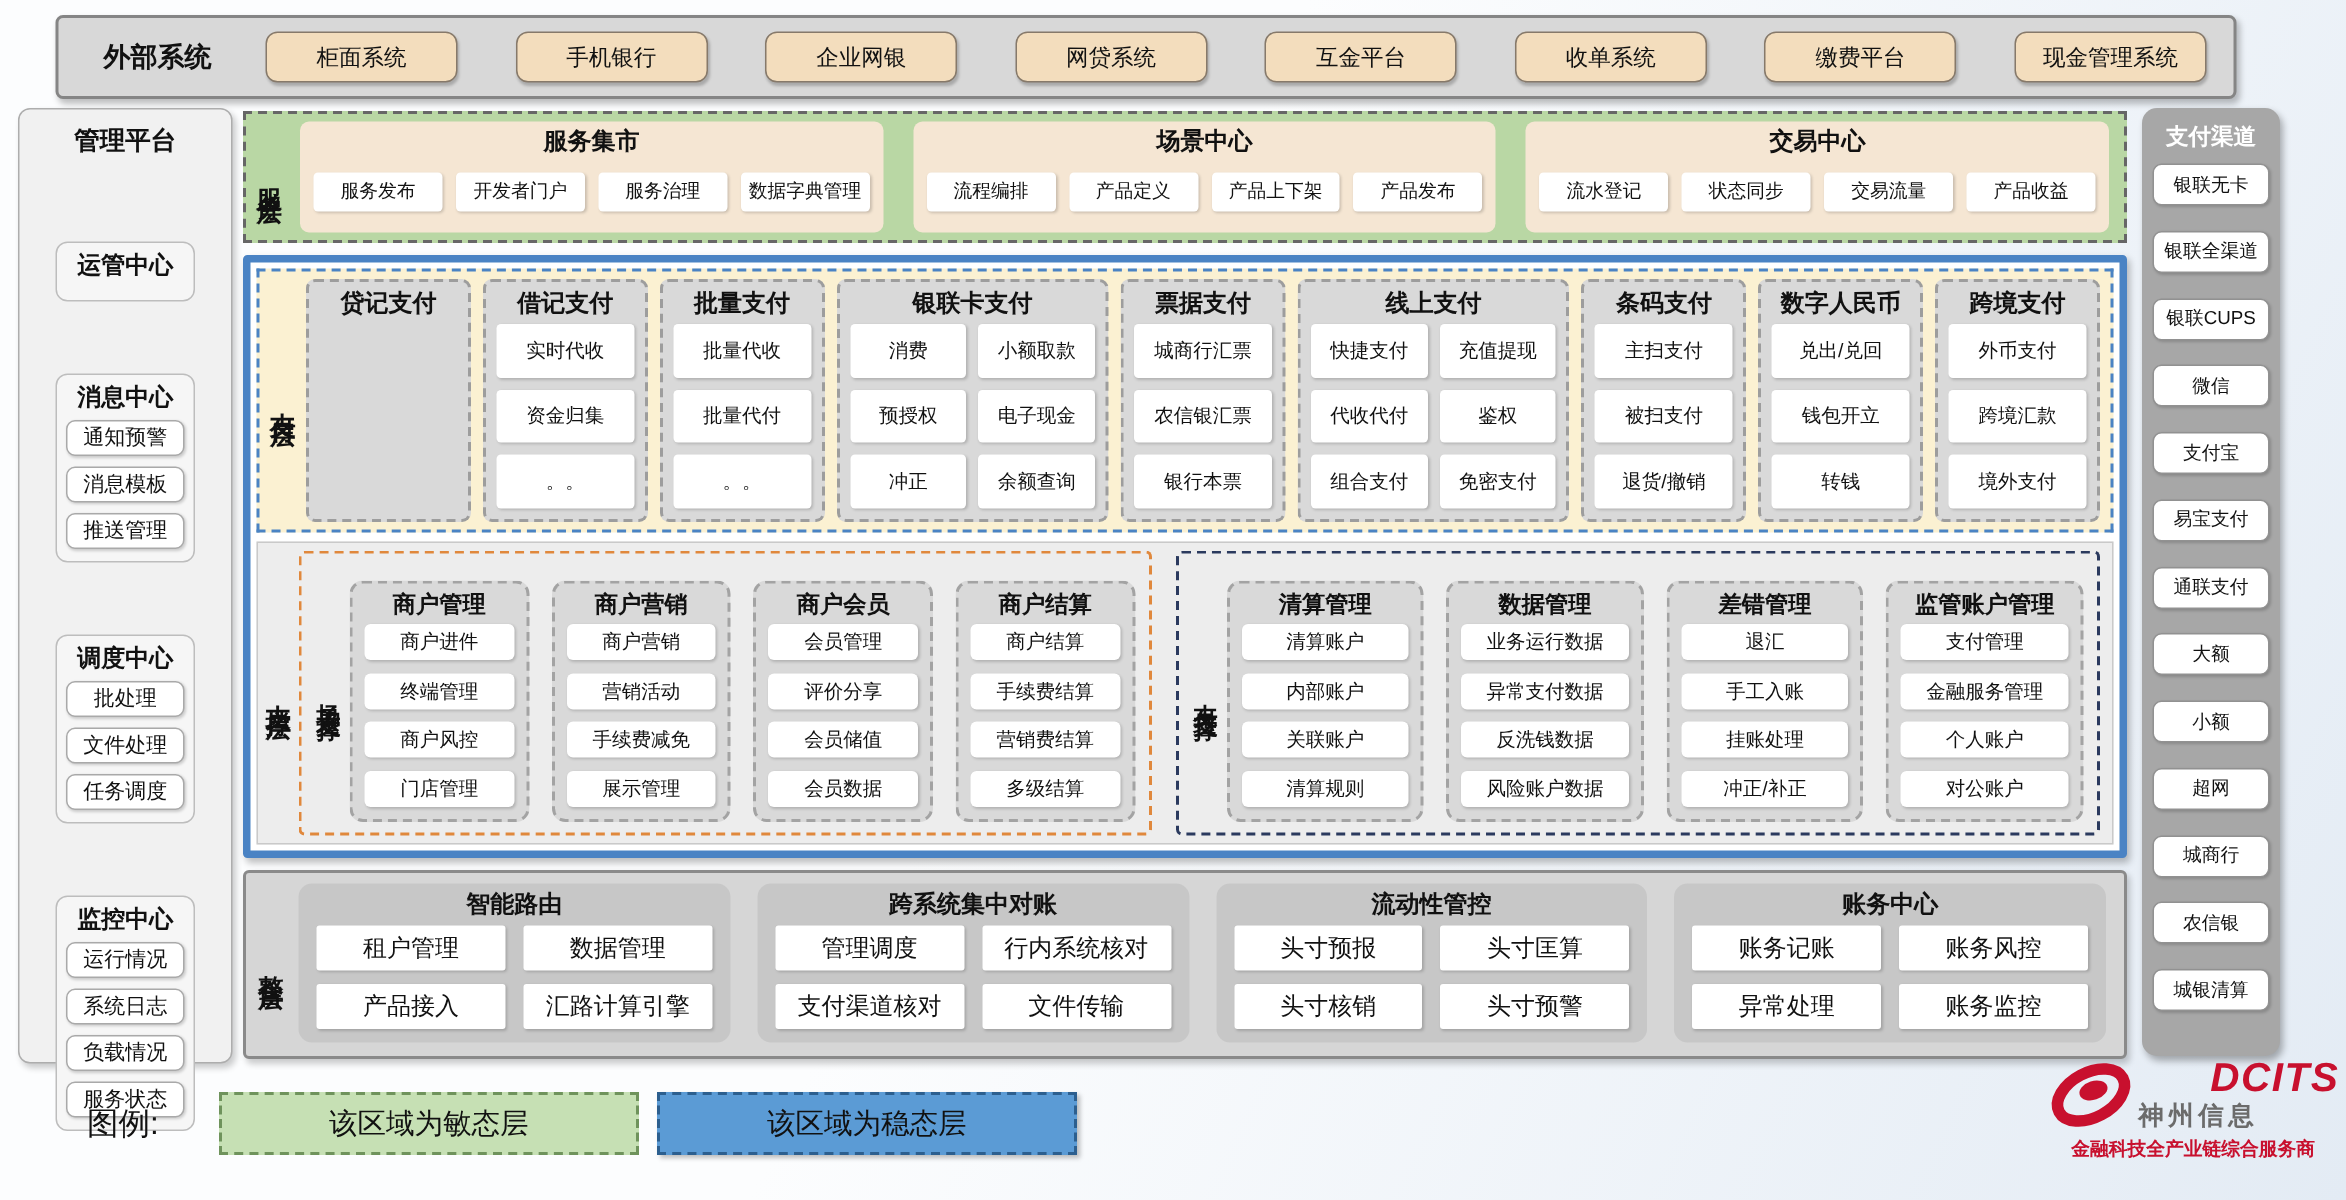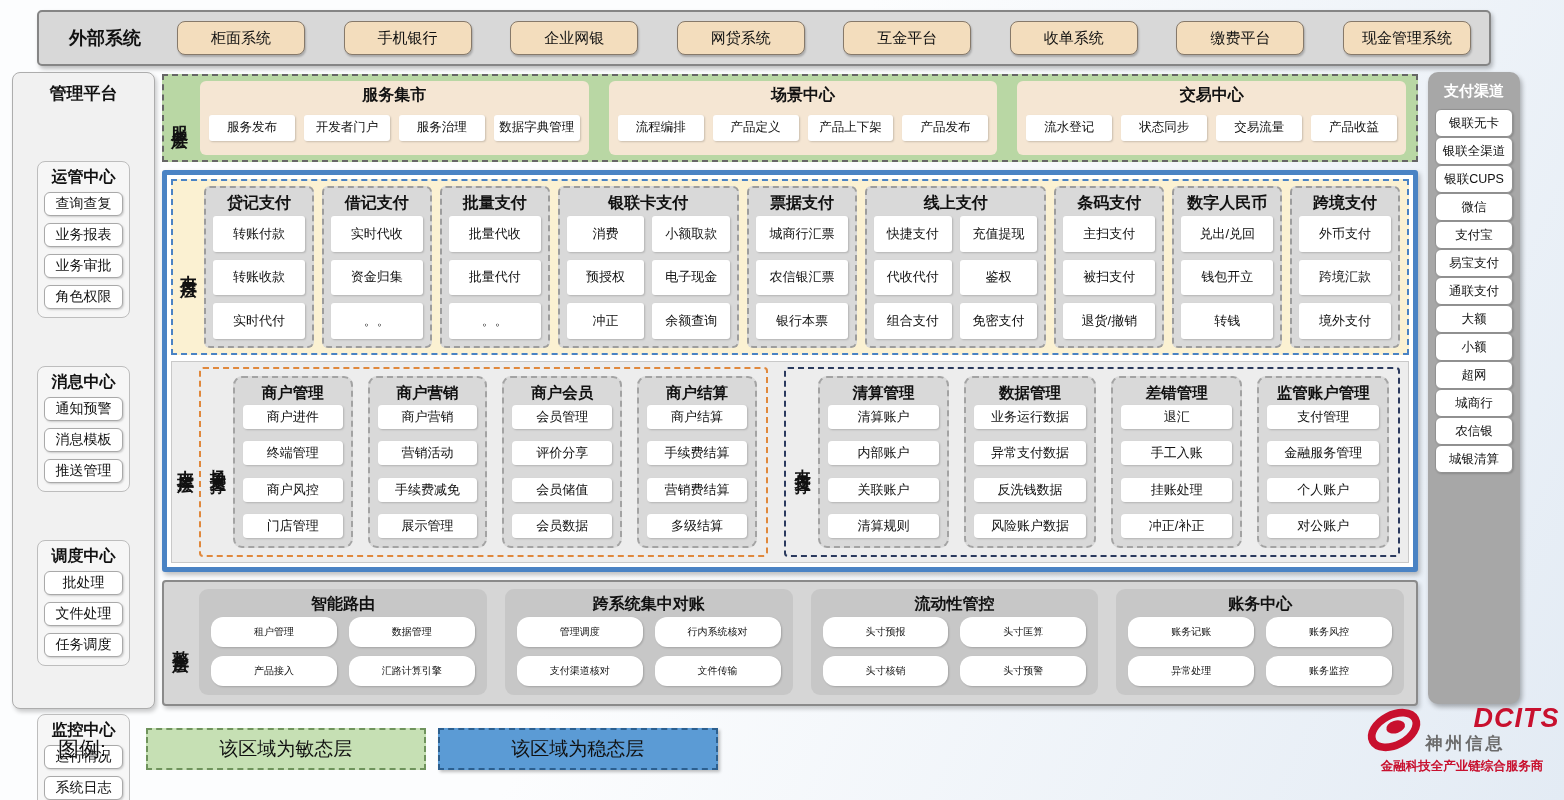--- a/index.html
+++ b/index.html
@@ -50,37 +50,37 @@
   .pay-btn { font-size:13px; border-radius:3px; min-height:24px; white-space:nowrap; }
 
   
   .support-section { margin-top:6px; height:202px; background:#ededed; border:1px solid #c9c9c9; display:flex; padding:5px 8px 5px 5px; gap:5px; }
   .zones { flex:1; display:flex; gap:16px; }
   .zone { border:2px dashed; border-radius:4px; display:flex; padding:7px 9px; gap:7px; }
   .zone[data-style="orange"] { border-color:#e0883c; flex:0.92; }
   .zone[data-style="navy"]  { border-color:#2b3a5e; flex:1; }
   .zone-label { font-size:16px; letter-spacing:3px; }
   .zone-groups { flex:1; display:flex; gap:15px; }
-  .zone-group { flex:1; background:#d9d9d9; border:2px dashed #a3a3a3; border-radius:9px; display:flex; flex-direction:column; padding:2px 8px 8px; }
+  .zone-group { flex:1; background:#d9d9d9; border:2px dashed #a3a3a3; border-radius:9px; display:flex; flex-direction:column; padding:2px 8px 8px;margin-top:11px; }
   .zone-group-title { text-align:center; font-weight:bold; font-size:15.5px; height:25px; line-height:25px; white-space:nowrap; }
   .zone-items { flex:1; display:flex; flex-direction:column; justify-content:space-between; gap:6px; }
   .zone-btn { min-height:24px; font-size:13px; border-radius:4px; white-space:nowrap; }
 
   
   .integration-layer { position:absolute; top:506px; left:0; width:100%; height:126px; background:#d6d6d6; border:2px solid #8a8a8a; border-radius:4px; display:flex; padding:7px 12px 9px 8px; gap:10px; box-shadow:2px 3px 4px rgba(0,0,0,.2); }
   .int-groups { flex:1; display:flex; gap:18px; }
   .int-group { flex:1; background:#c7c7c7; border-radius:9px; display:flex; flex-direction:column; padding:2px 12px 9px; }
   .int-group-title { text-align:center; font-weight:bold; font-size:16px; height:26px; line-height:26px; }
   .int-items { flex:1; display:grid; grid-template-columns:1fr 1fr; gap:9px 12px; }
-  .int-btn { font-size:10px; border-radius:12px; white-space:nowrap; }
+  .int-btn { font-size:16px; border-radius:2px; white-space:nowrap; }
 
   
   .right-sidebar { position:absolute; left:1428px; top:72px; width:92px; height:632px; background:#a7a7a7; border-radius:10px; padding:8px 7px 30px; display:flex; flex-direction:column; box-shadow:2px 3px 5px rgba(0,0,0,.3); }
   .channels-title { color:#fff; font-weight:bold; font-size:15px; text-align:center; padding:2px 0 2px; white-space:nowrap; }
-  .channel-items { flex:1; display:flex; flex-direction:column; padding-top:6px; }
+  .channel-items { flex:1; display:flex; flex-direction:column; justify-content:space-between; padding-top:6px; }
   .channel-btn { height:28px; border:1px solid #919191; border-radius:6px; font-size:12.5px; white-space:nowrap; }
 
   
   .legend { position:absolute; left:58px; top:728px; display:flex; align-items:center; }
   .legend-label { font-size:21px; margin-right:40px; }
   .legend-box { width:280px; height:42px; display:flex; align-items:center; justify-content:center; font-size:19px; }
   .legend-green { background:#c6e0b4; border:2px dashed #6f935c; margin-right:12px; }
   .legend-blue  { background:#5b9bd5; border:2px dashed #2c5f8f; box-shadow:2px 2px 3px rgba(0,0,0,.25); }
 
   
@@ -110,27 +110,20 @@
         <div class="tan-btn">现金管理系统</div>
       </div>
   </div>
 
   <div class="left-sidebar">
     <div class="sidebar-title">管理平台</div>
     <div class="sidebar-sections">
 
         <div class="sidebar-section">
           <div class="section-title">运管中心</div>
-          <div class="section-items">
-
-          <div class="white-btn sidebar-btn">查询查复</div>
-            <div class="white-btn sidebar-btn">业务报表</div>
-            <div class="white-btn sidebar-btn">业务审批</div>
-            <div class="white-btn sidebar-btn">角色权限</div>
-          </div>
         </div>
 
         <div class="sidebar-section">
           <div class="section-title">消息中心</div>
           <div class="section-items">
 
           <div class="white-btn sidebar-btn">通知预警</div>
             <div class="white-btn sidebar-btn">消息模板</div>
             <div class="white-btn sidebar-btn">推送管理</div>
           </div>
@@ -201,26 +194,20 @@
     </div>
 
     <div class="stable-box">
 
       <div class="payment-section">
         <div class="v-label">支付层</div>
         <div class="pay-cols">
 
             <div class="pay-col" data-cols="1">
               <div class="pay-col-title">贷记支付</div>
-              <div class="pay-items">
-
-              <div class="white-btn pay-btn">转账付款</div>
-                <div class="white-btn pay-btn">转账收款</div>
-                <div class="white-btn pay-btn">实时代付</div>
-              </div>
             </div>
 
             <div class="pay-col" data-cols="1">
               <div class="pay-col-title">借记支付</div>
               <div class="pay-items">
 
               <div class="white-btn pay-btn">实时代收</div>
                 <div class="white-btn pay-btn">资金归集</div>
                 <div class="white-btn pay-btn">。。</div>
               </div>

